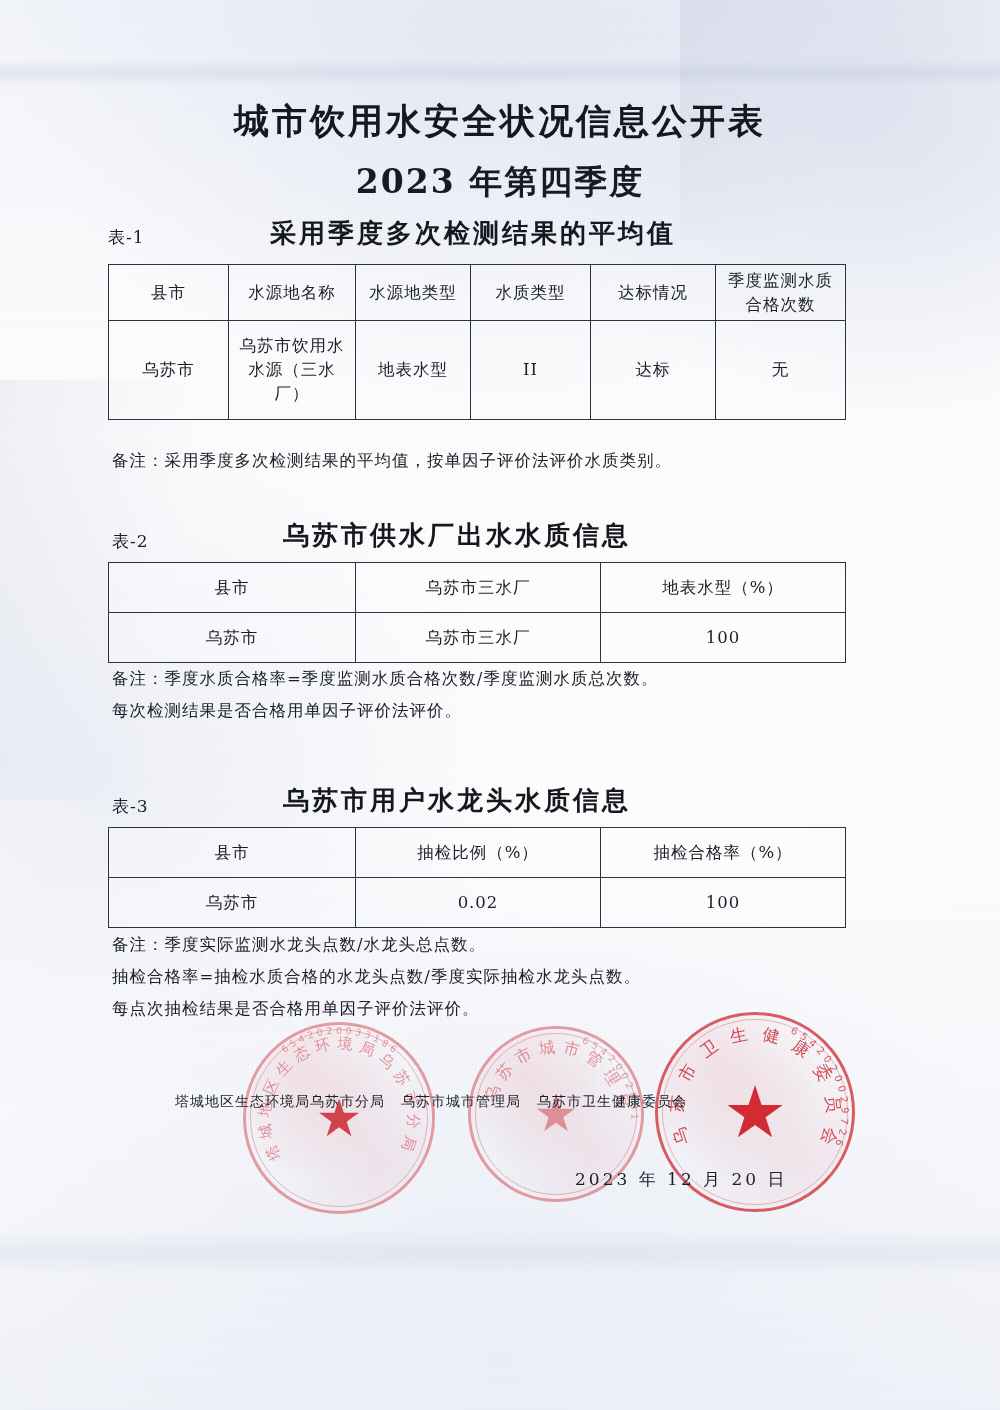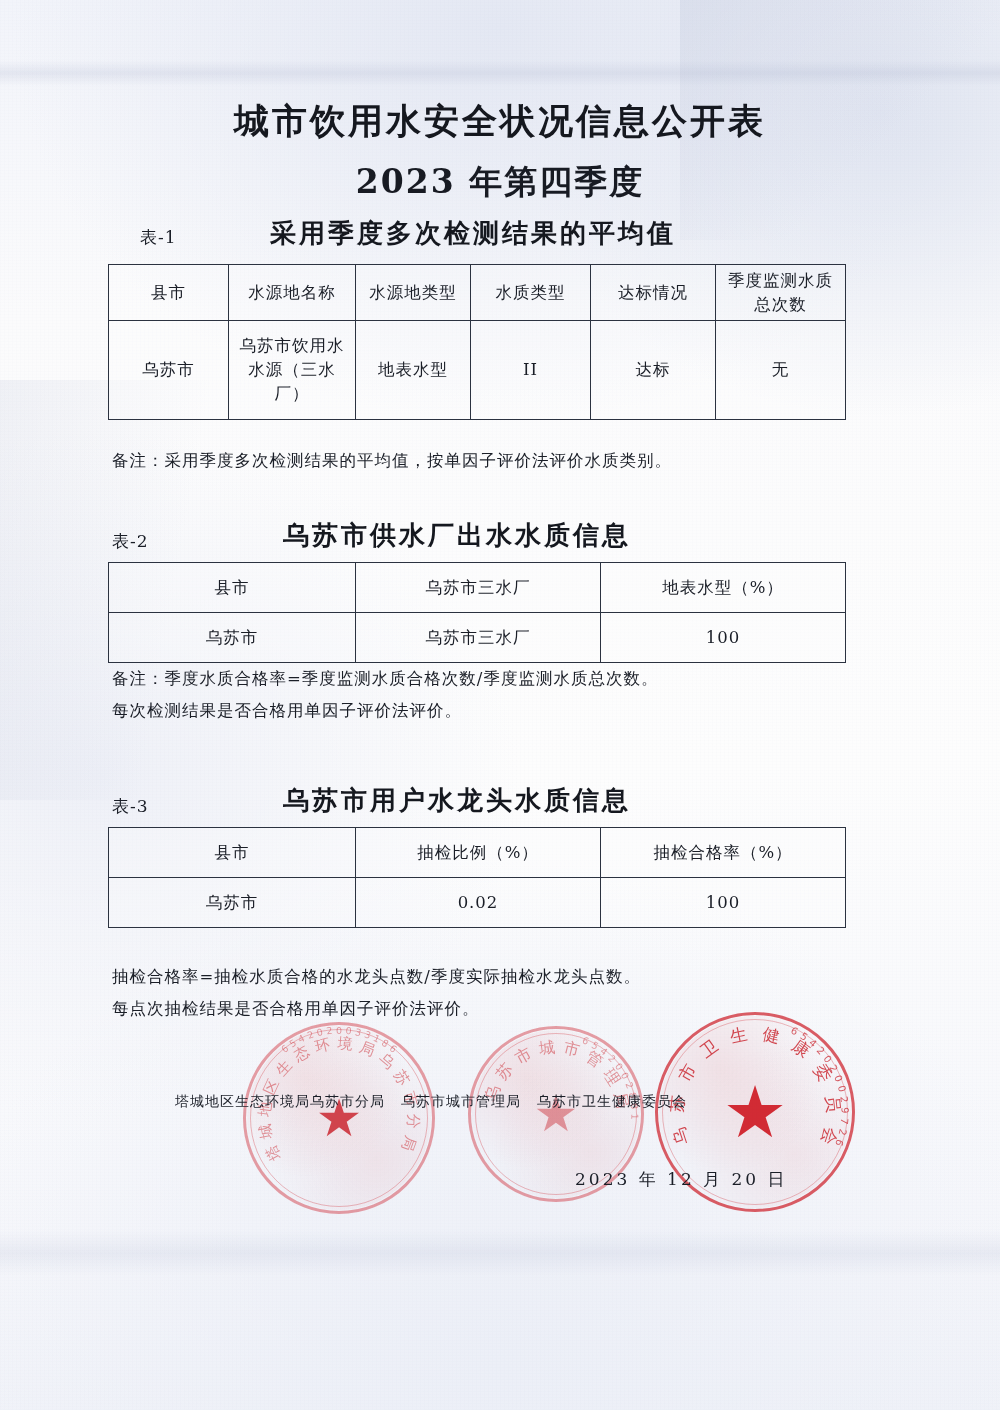--- a/index.html
+++ b/index.html
@@ -227,40 +227,40 @@
   <div class="crease c3"></div>
   <div class="crease c4"></div>
   <div id="grain"></div>
 </div>
 
 <div id="content">
 
   <div class="doc-title">城市饮用水安全状况信息公开表</div>
   <div class="doc-subtitle">2023 年第四季度</div>
 
-  <div class="section-label" style="left:108px; top:226px;margin-left:32px;">表-1</div>
+  <div class="section-label" style="left:108px; top:226px;">表-1</div>
   <div class="section-title" style="left:270px; top:216px;">采用季度多次检测结果的平均值</div>
 
   <table class="grid" id="table-1" style="left:108px; top:264px; width:737px;">
     <colgroup>
       <col style="width:120px">
         <col style="width:127px">
         <col style="width:115px">
       <col style="width:120px">
         <col style="width:125px">
         <col style="width:130px">
     </colgroup>
     <tbody>
       <tr style="height:56px;">
         <td class="head">县市</td>
         <td class="head">水源地名称</td>
         <td class="head">水源地类型</td>
         <td class="head">水质类型</td>
         <td class="head">达标情况</td>
-        <td class="head wrapcell">季度监测水质总次数</td>
+        <td class="head wrapcell">季度监测水质合格次数</td>
       </tr>
       <tr style="height:99px;">
         <td>乌苏市</td>
         <td class="wrapcell">乌苏市饮用水水源（三水厂）</td>
         <td>地表水型</td>
         <td>II</td>
         <td>达标</td>
         <td>无</td>
       </tr>
     </tbody>
@@ -310,20 +310,21 @@
         <td class="head">抽检合格率（%）</td>
       </tr>
       <tr style="height:50px;">
         <td>乌苏市</td>
         <td>0.02</td>
         <td>100</td>
       </tr>
     </tbody>
   </table>
 
+  <div class="note" style="left:112px; top:934px;">备注：季度实际监测水龙头点数/水龙头总点数。</div>
   <div class="note" style="left:112px; top:966px;">抽检合格率=抽检水质合格的水龙头点数/季度实际抽检水龙头点数。</div>
   <div class="note" style="left:112px; top:998px;">每点次抽检结果是否合格用单因子评价法评价。</div>
 
   <div class="stamp faint" id="stamp-eco">
     <div class="ring"></div>
     <div class="ring2"></div>
     <div class="ink"></div>
     <div class="star">★</div>
   <span class="arcchar" style="font-size: 15px; transform: translate(-65.3381px, 34.7409px) rotate(-118deg) translate(-50%, -50%);">塔</span>
       <span class="arcchar" style="font-size: 15px; transform: translate(-72.7699px, 13.4366px) rotate(-100.462deg) translate(-50%, -50%);">城</span>

